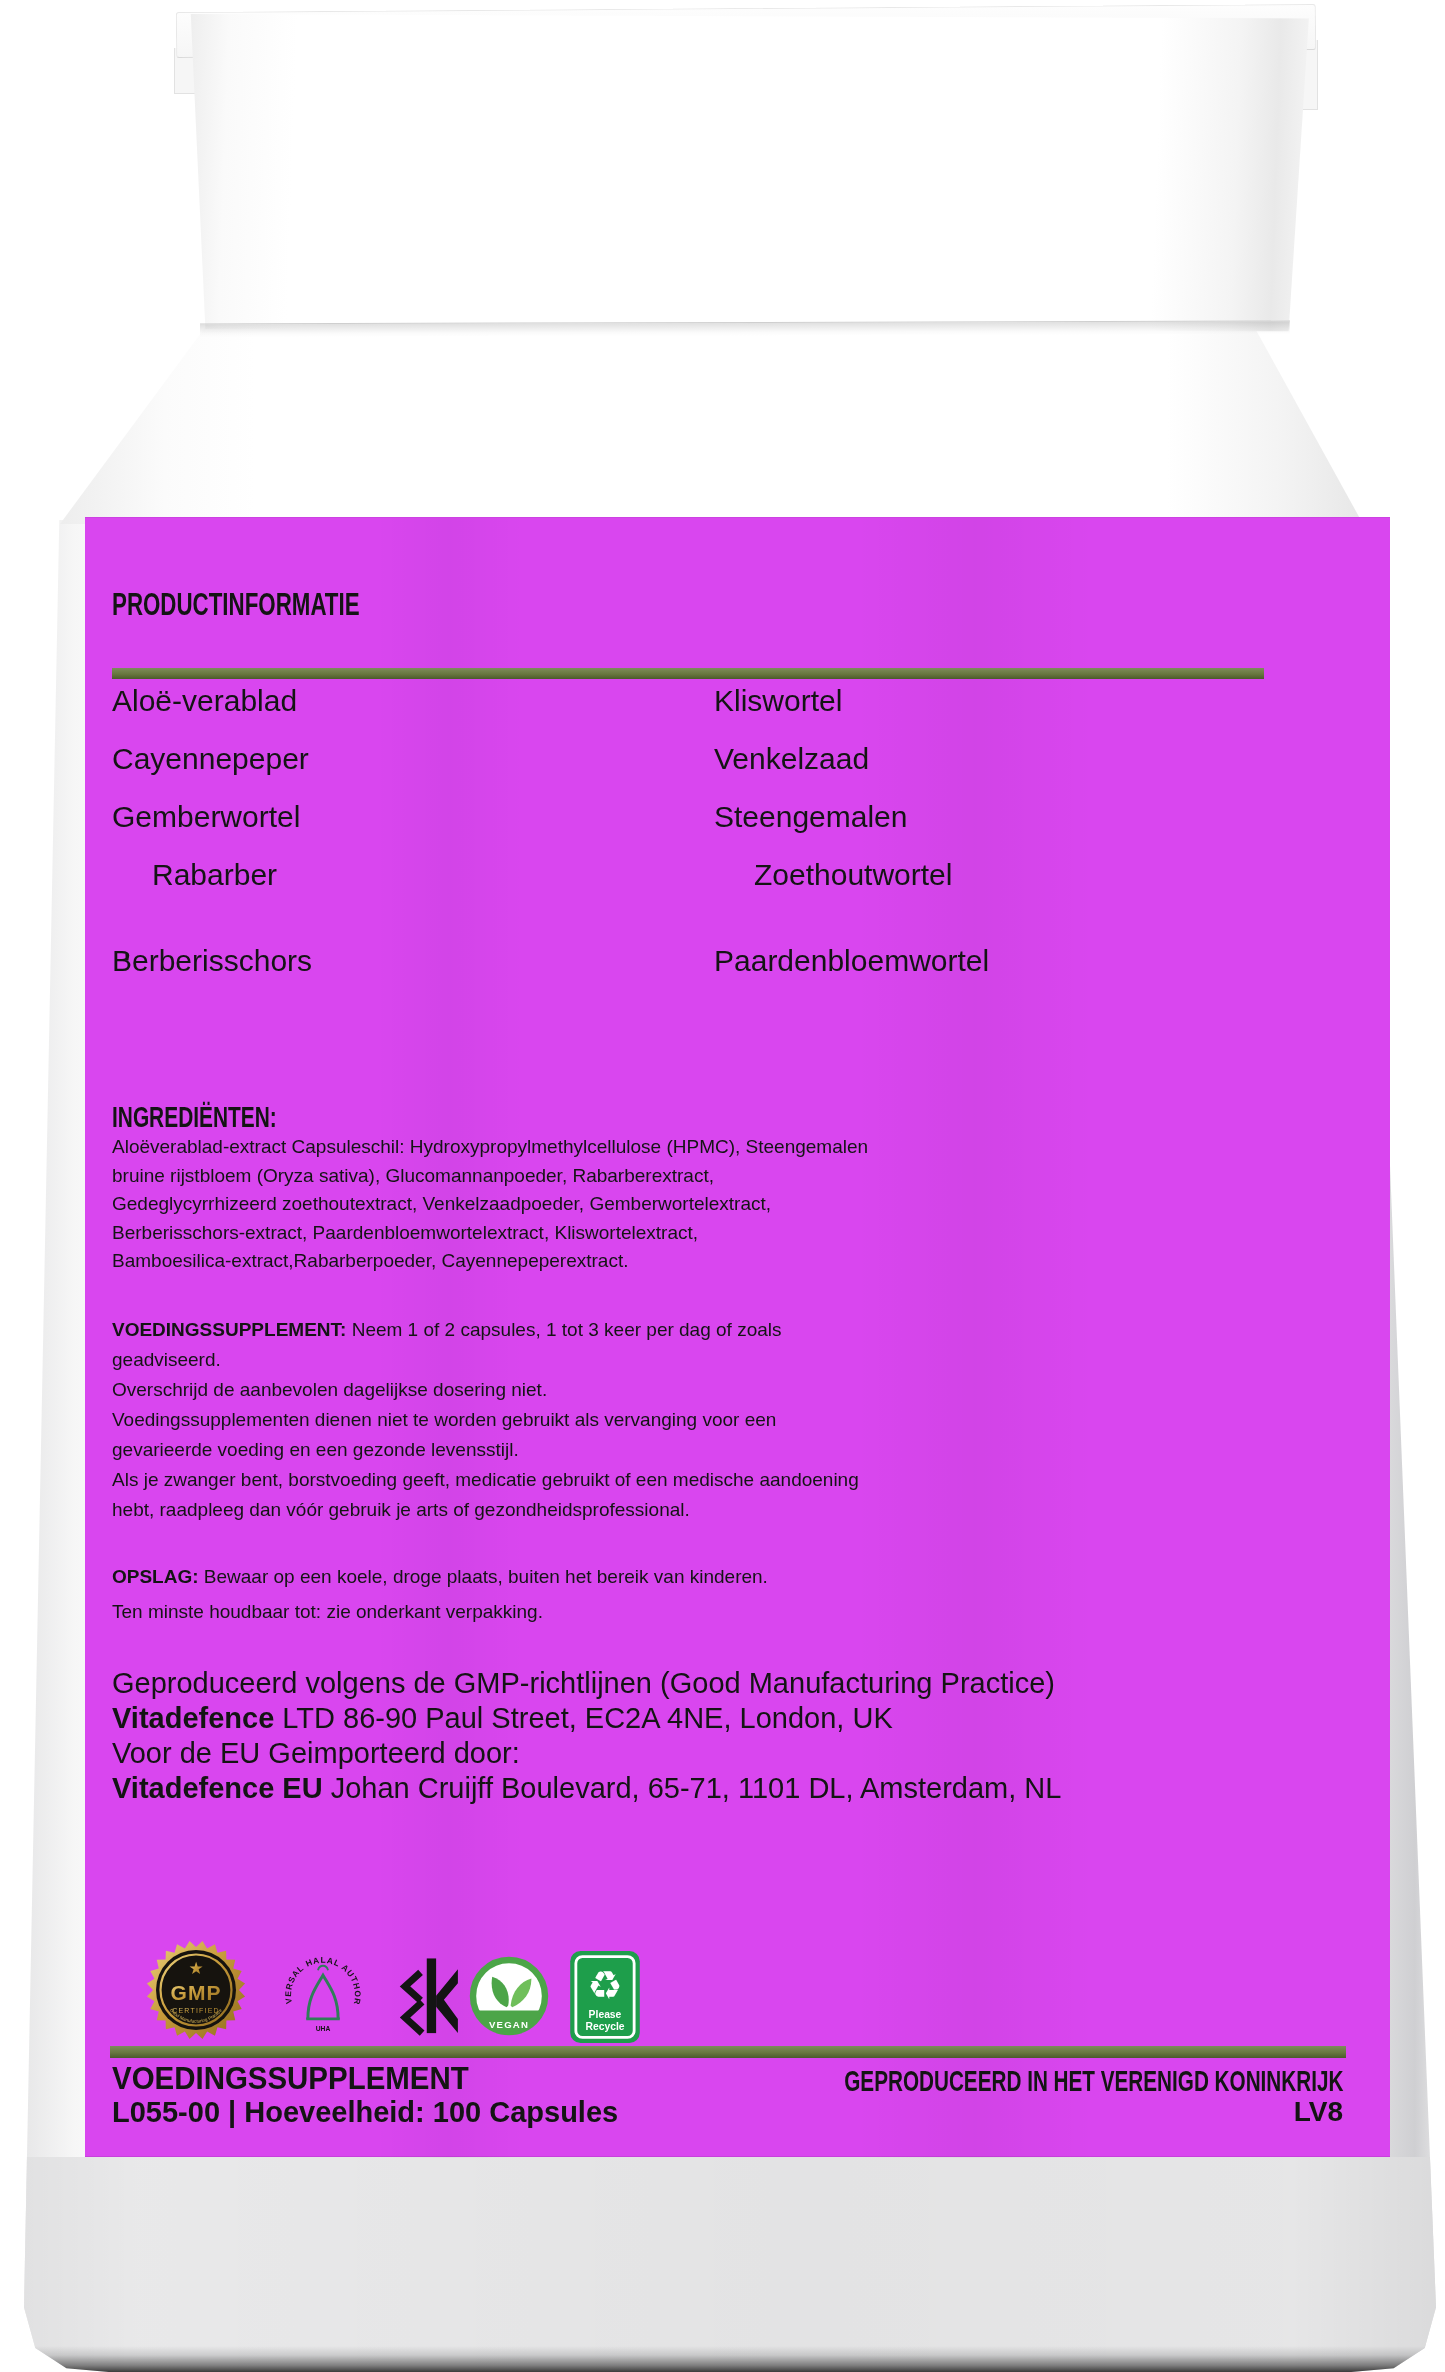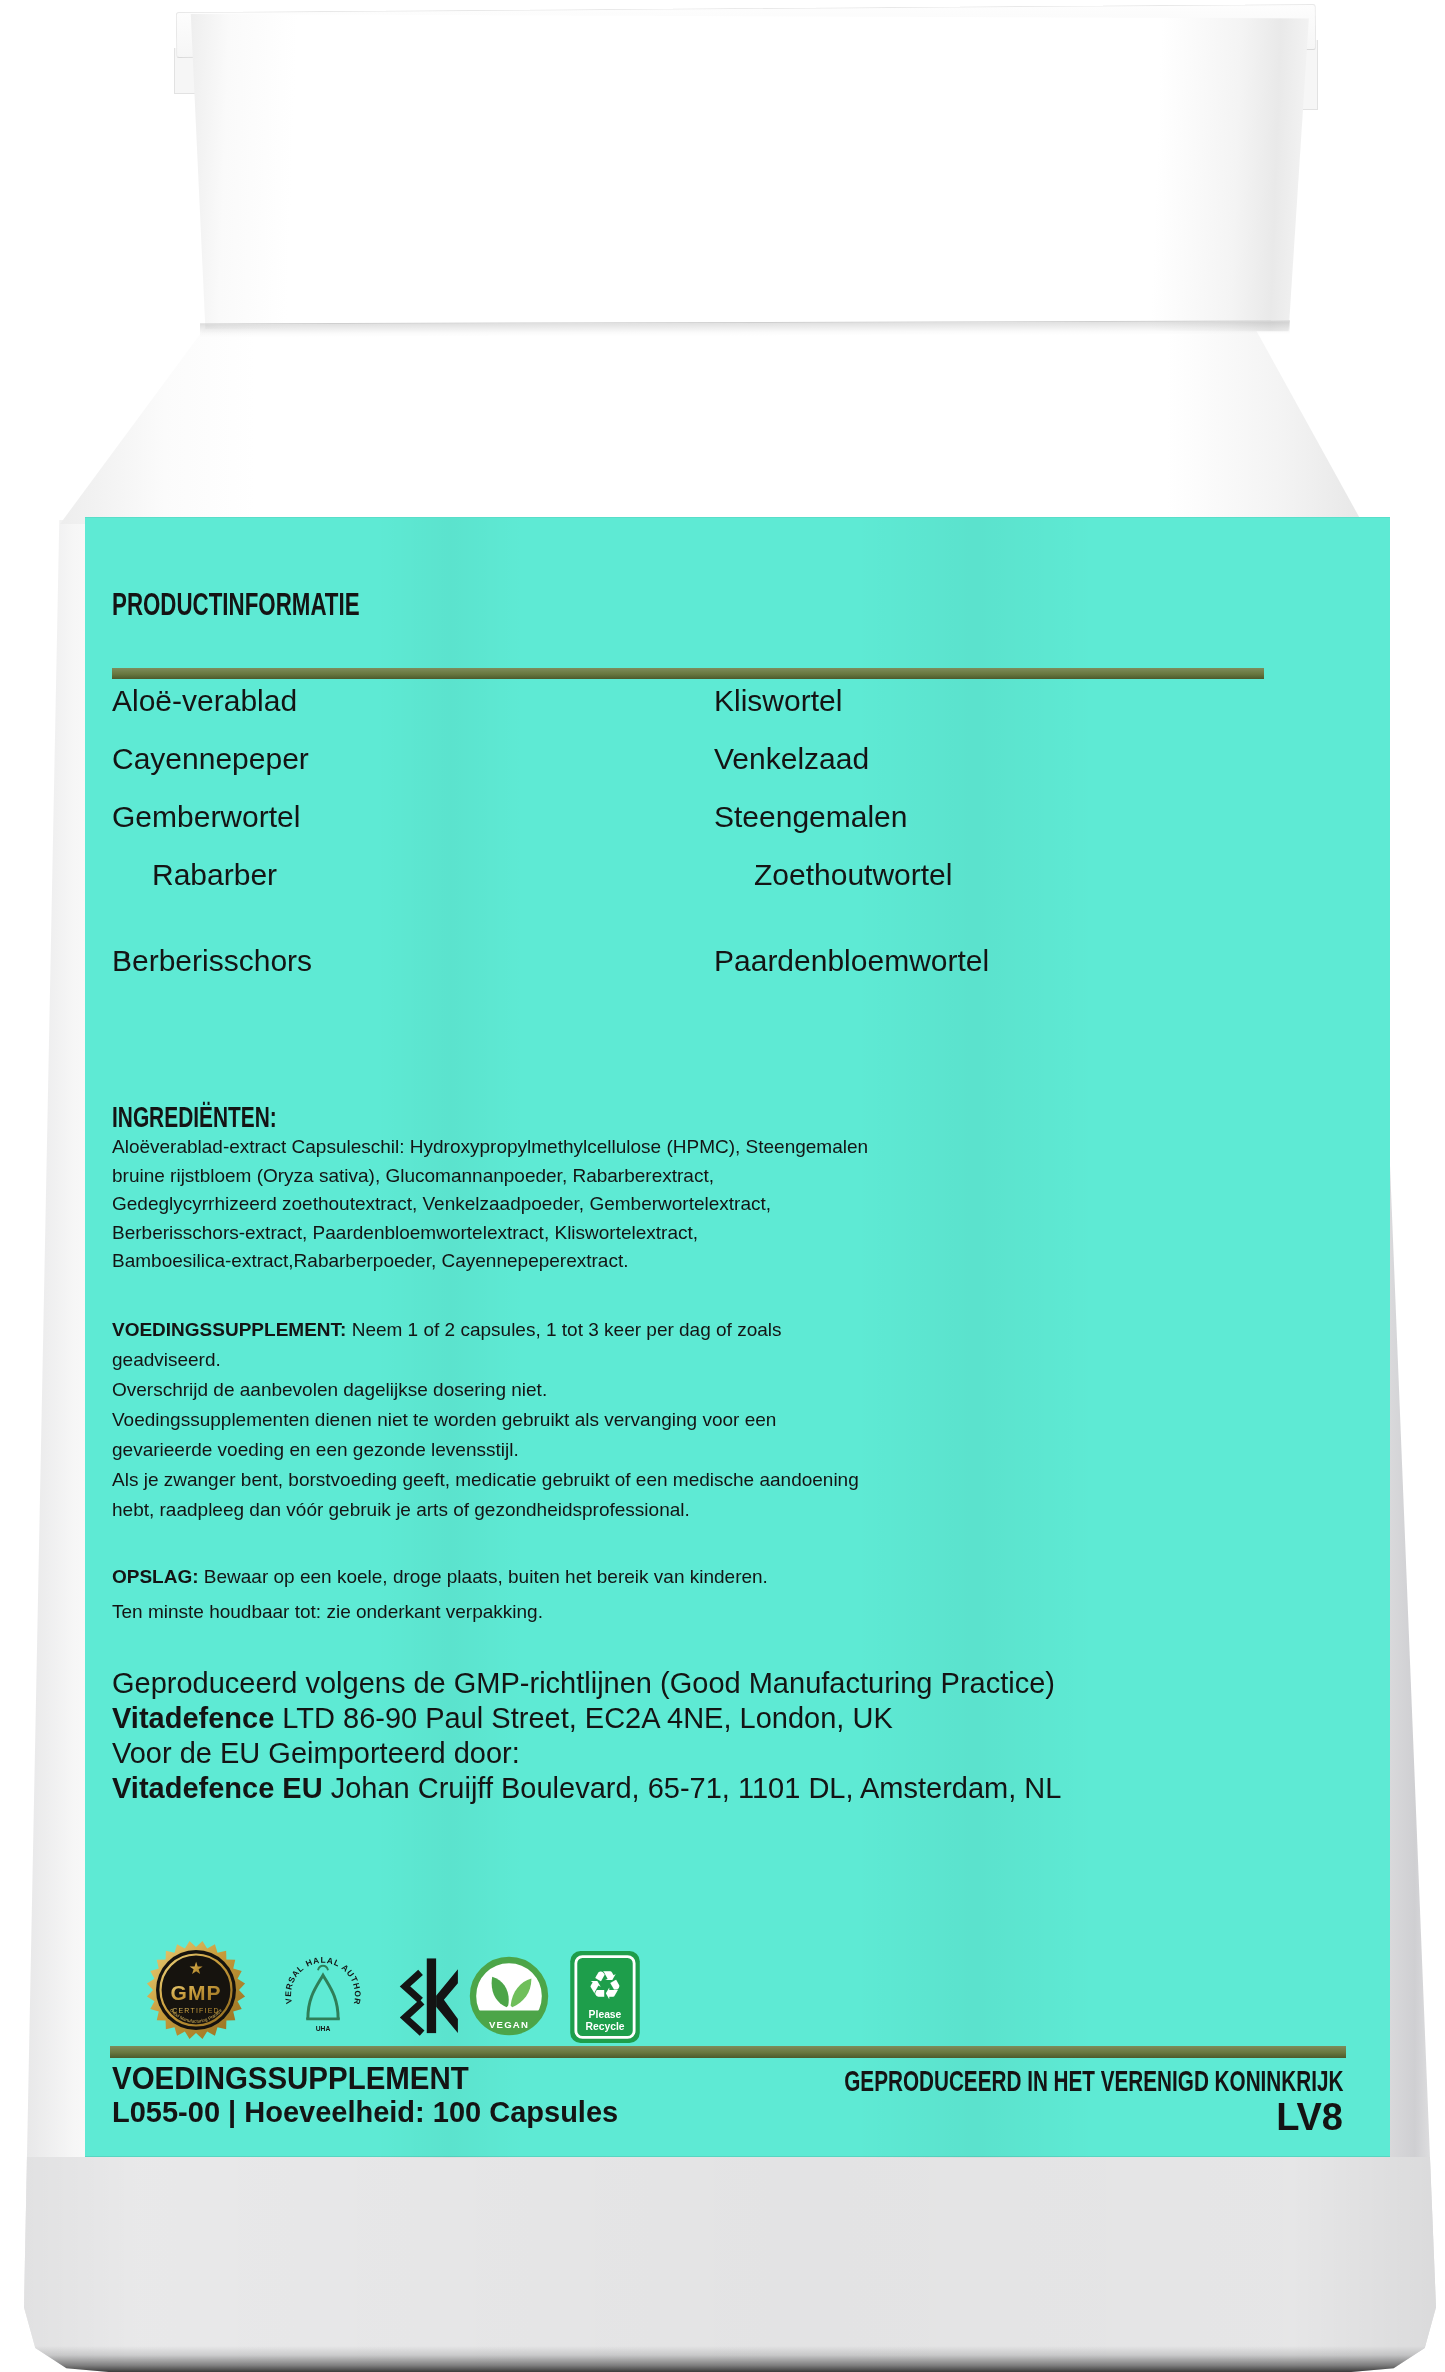--- a/index.html
+++ b/index.html
@@ -55,21 +55,21 @@
   .cap-seam {
     left: 200px; top: 322px; width: 1090px; height: 14px;
     border-top: 1px solid #cfcfcf;
     background: linear-gradient(180deg, rgba(0,0,0,.12), rgba(0,0,0,.02) 70%, rgba(0,0,0,0));
     transform: rotate(-.15deg);
   }
 
   
   .label {
     left: 85px; top: 517px; width: 1305px; height: 1640px;
-    background: #5eead4;
+    background: #d946ef;
     border-top: 1px solid rgba(0,0,0,.05);
     border-bottom: 1px solid rgba(0,0,0,.08);
   }
   .crease { top: 0; height: 1640px; }
   .crease-1 { left: 290px; width: 150px;
     background: linear-gradient(90deg, rgba(0,0,0,0) 0%, rgba(0,0,0,.03) 50%, rgba(0,0,0,0) 100%); }
   .crease-2 { left: 770px; width: 240px;
     background: linear-gradient(90deg, rgba(0,0,0,0) 0%, rgba(0,0,0,.035) 50%, rgba(0,0,0,0) 100%); }
 
   .bar {
@@ -102,21 +102,21 @@
   .badge-gmp     { left: 60px;  top: 1422px; width: 102px; height: 100px; }
   .badge-halal   { left: 196px; top: 1432px; width: 84px;  height: 84px; }
   .badge-kosher  { left: 306px; top: 1434px; width: 70px;  height: 86px; }
   .badge-vegan   { left: 384px; top: 1438px; width: 80px;  height: 80px; }
   .badge-recycle { left: 484px; top: 1432px; width: 72px;  height: 94px; }
 
   .ft { font-weight: 700; white-space: nowrap; }
   .ft-l1 { left: 27px; top: 1543px; font-size: 31px; transform: scaleX(.95); transform-origin: left center; }
   .ft-l2 { left: 27px; top: 1578px; font-size: 29px; }
   .ft-r1 { right: 47px; top: 1546px; font-size: 30px; transform: scaleX(.69); transform-origin: right center; }
-  .ft-r2 { right: 47px; top: 1578px; font-size: 38px; }
+  .ft-r2 { right: 47px; top: 1578px; font-size: 28px; }
 </style>
 </head>
 <body>
 
 <div class="abs bottle-body">
   <div class="bottle-lower"></div>
   <div class="bottle-bottom-edge"></div>
 </div>
 <div class="abs bottle-shoulder"></div>
 <div class="abs cap-lug cap-lug-left"></div>

